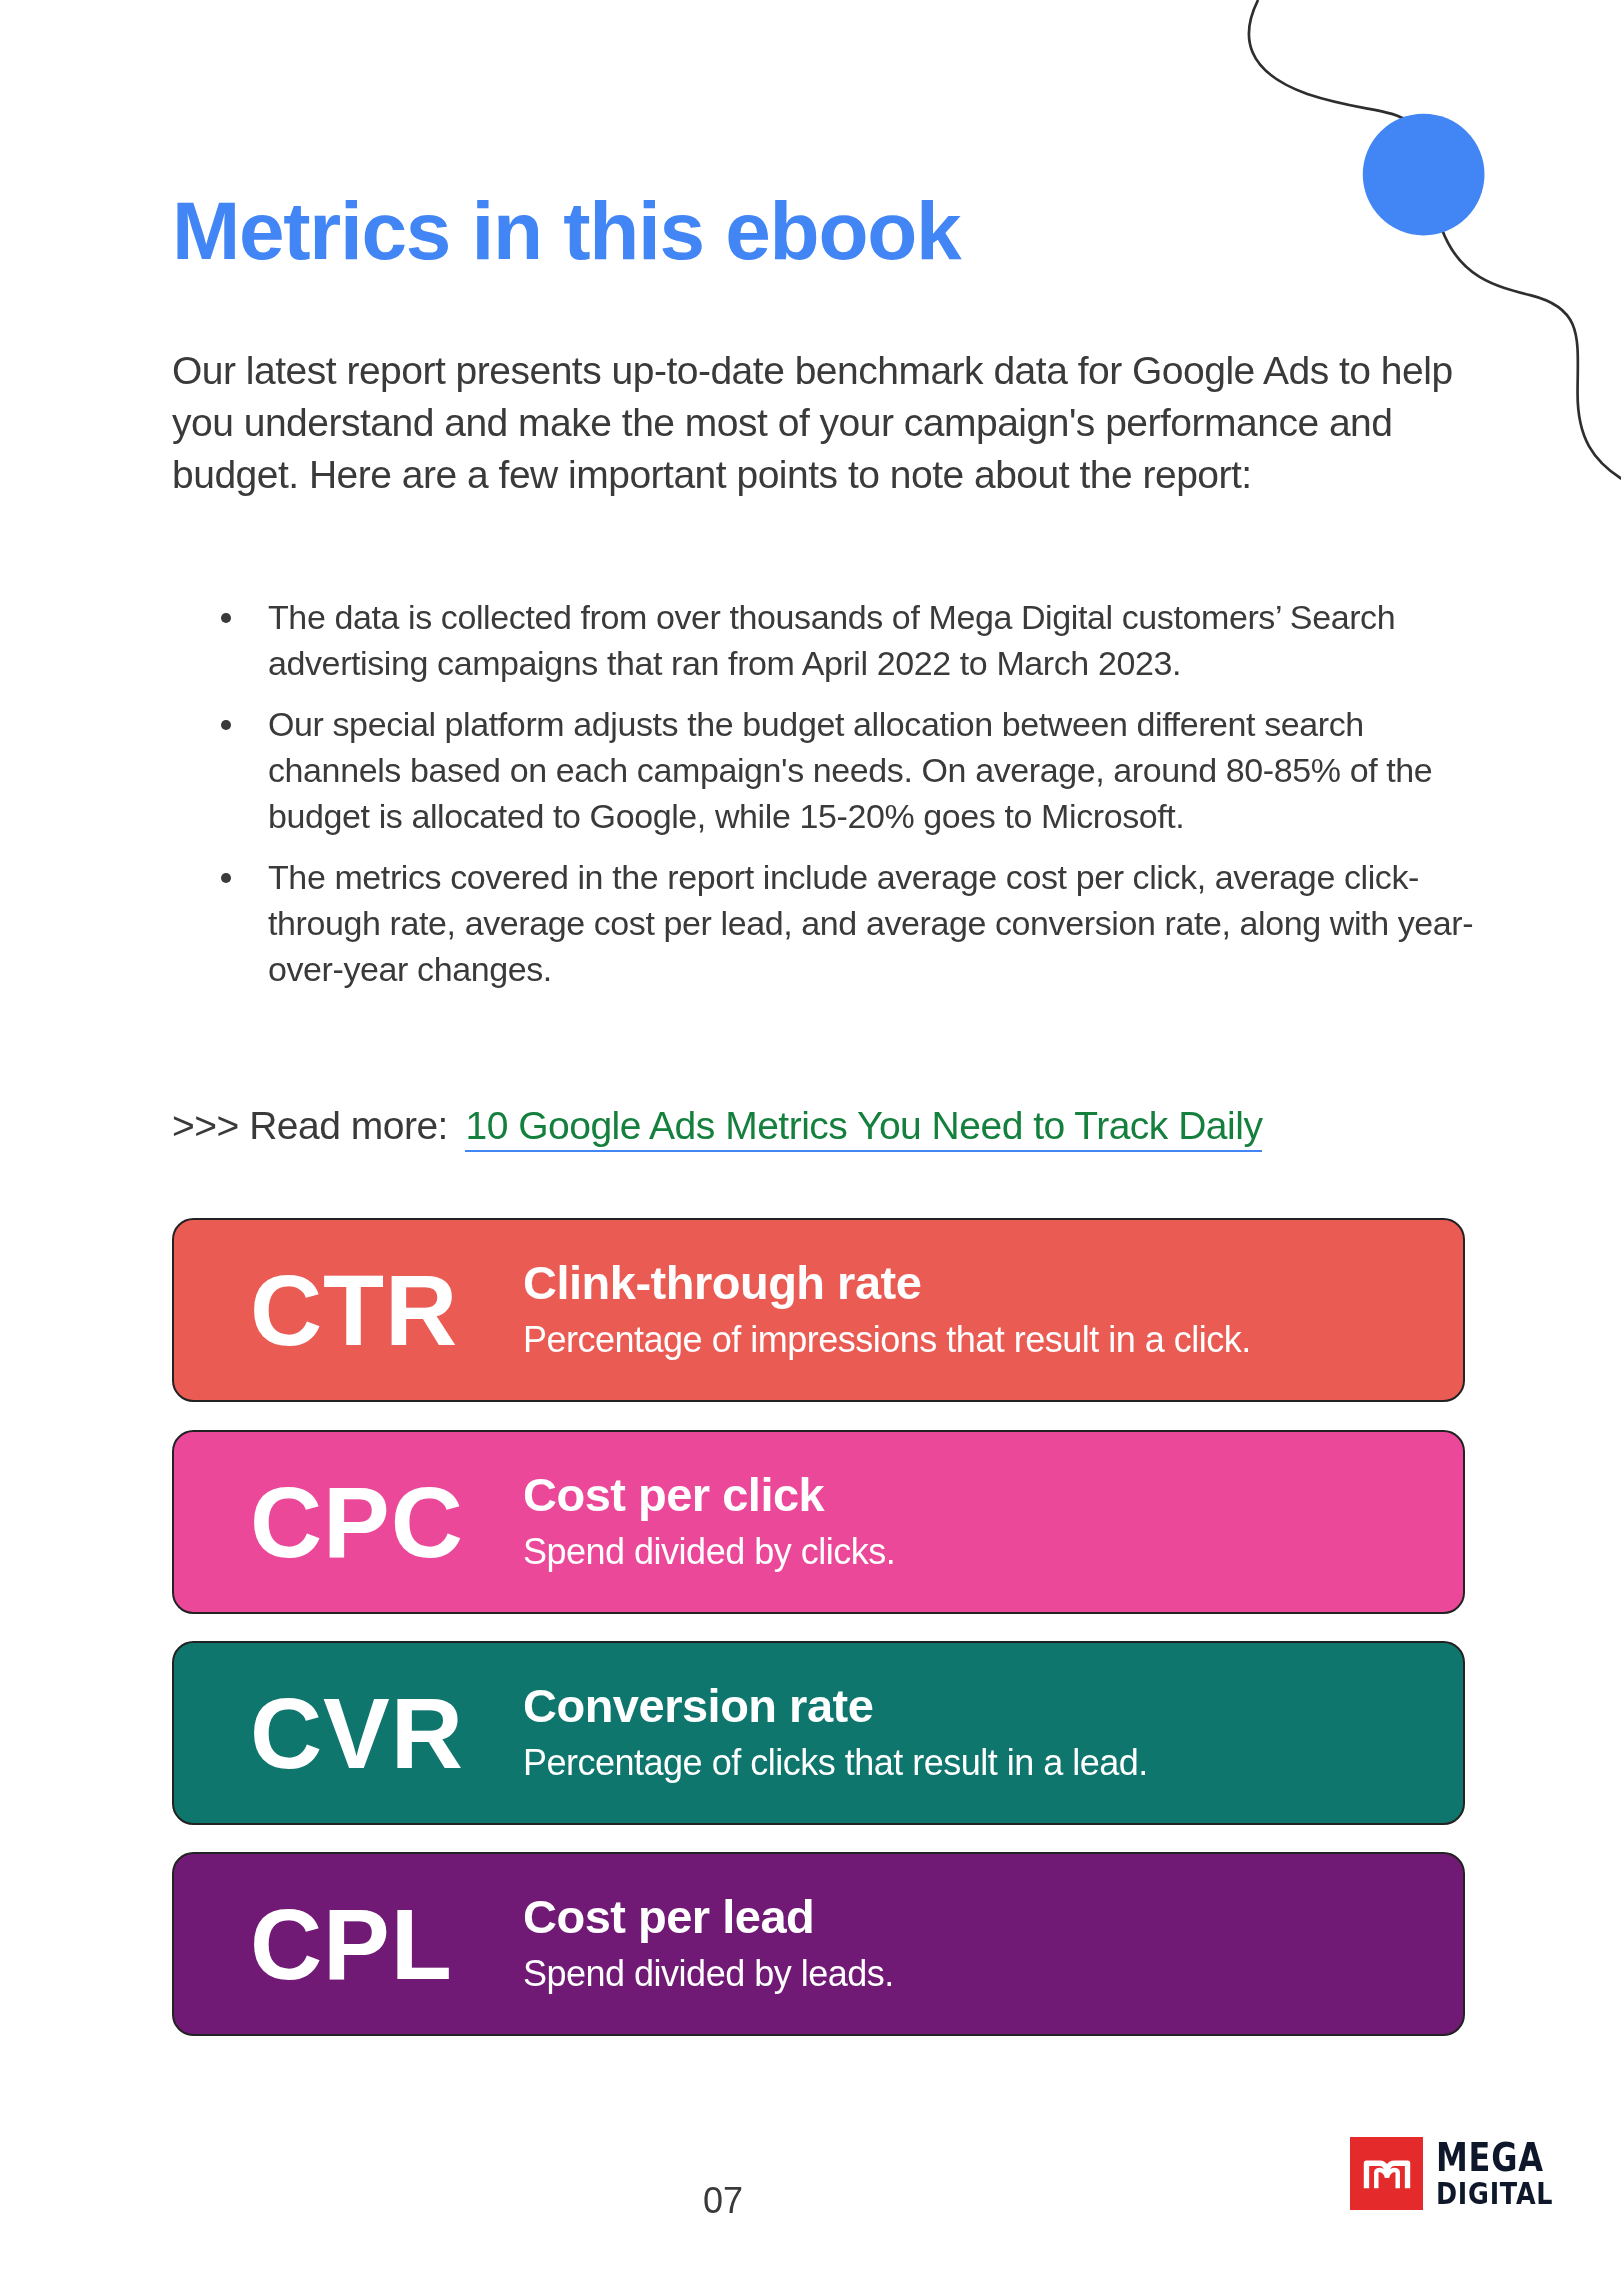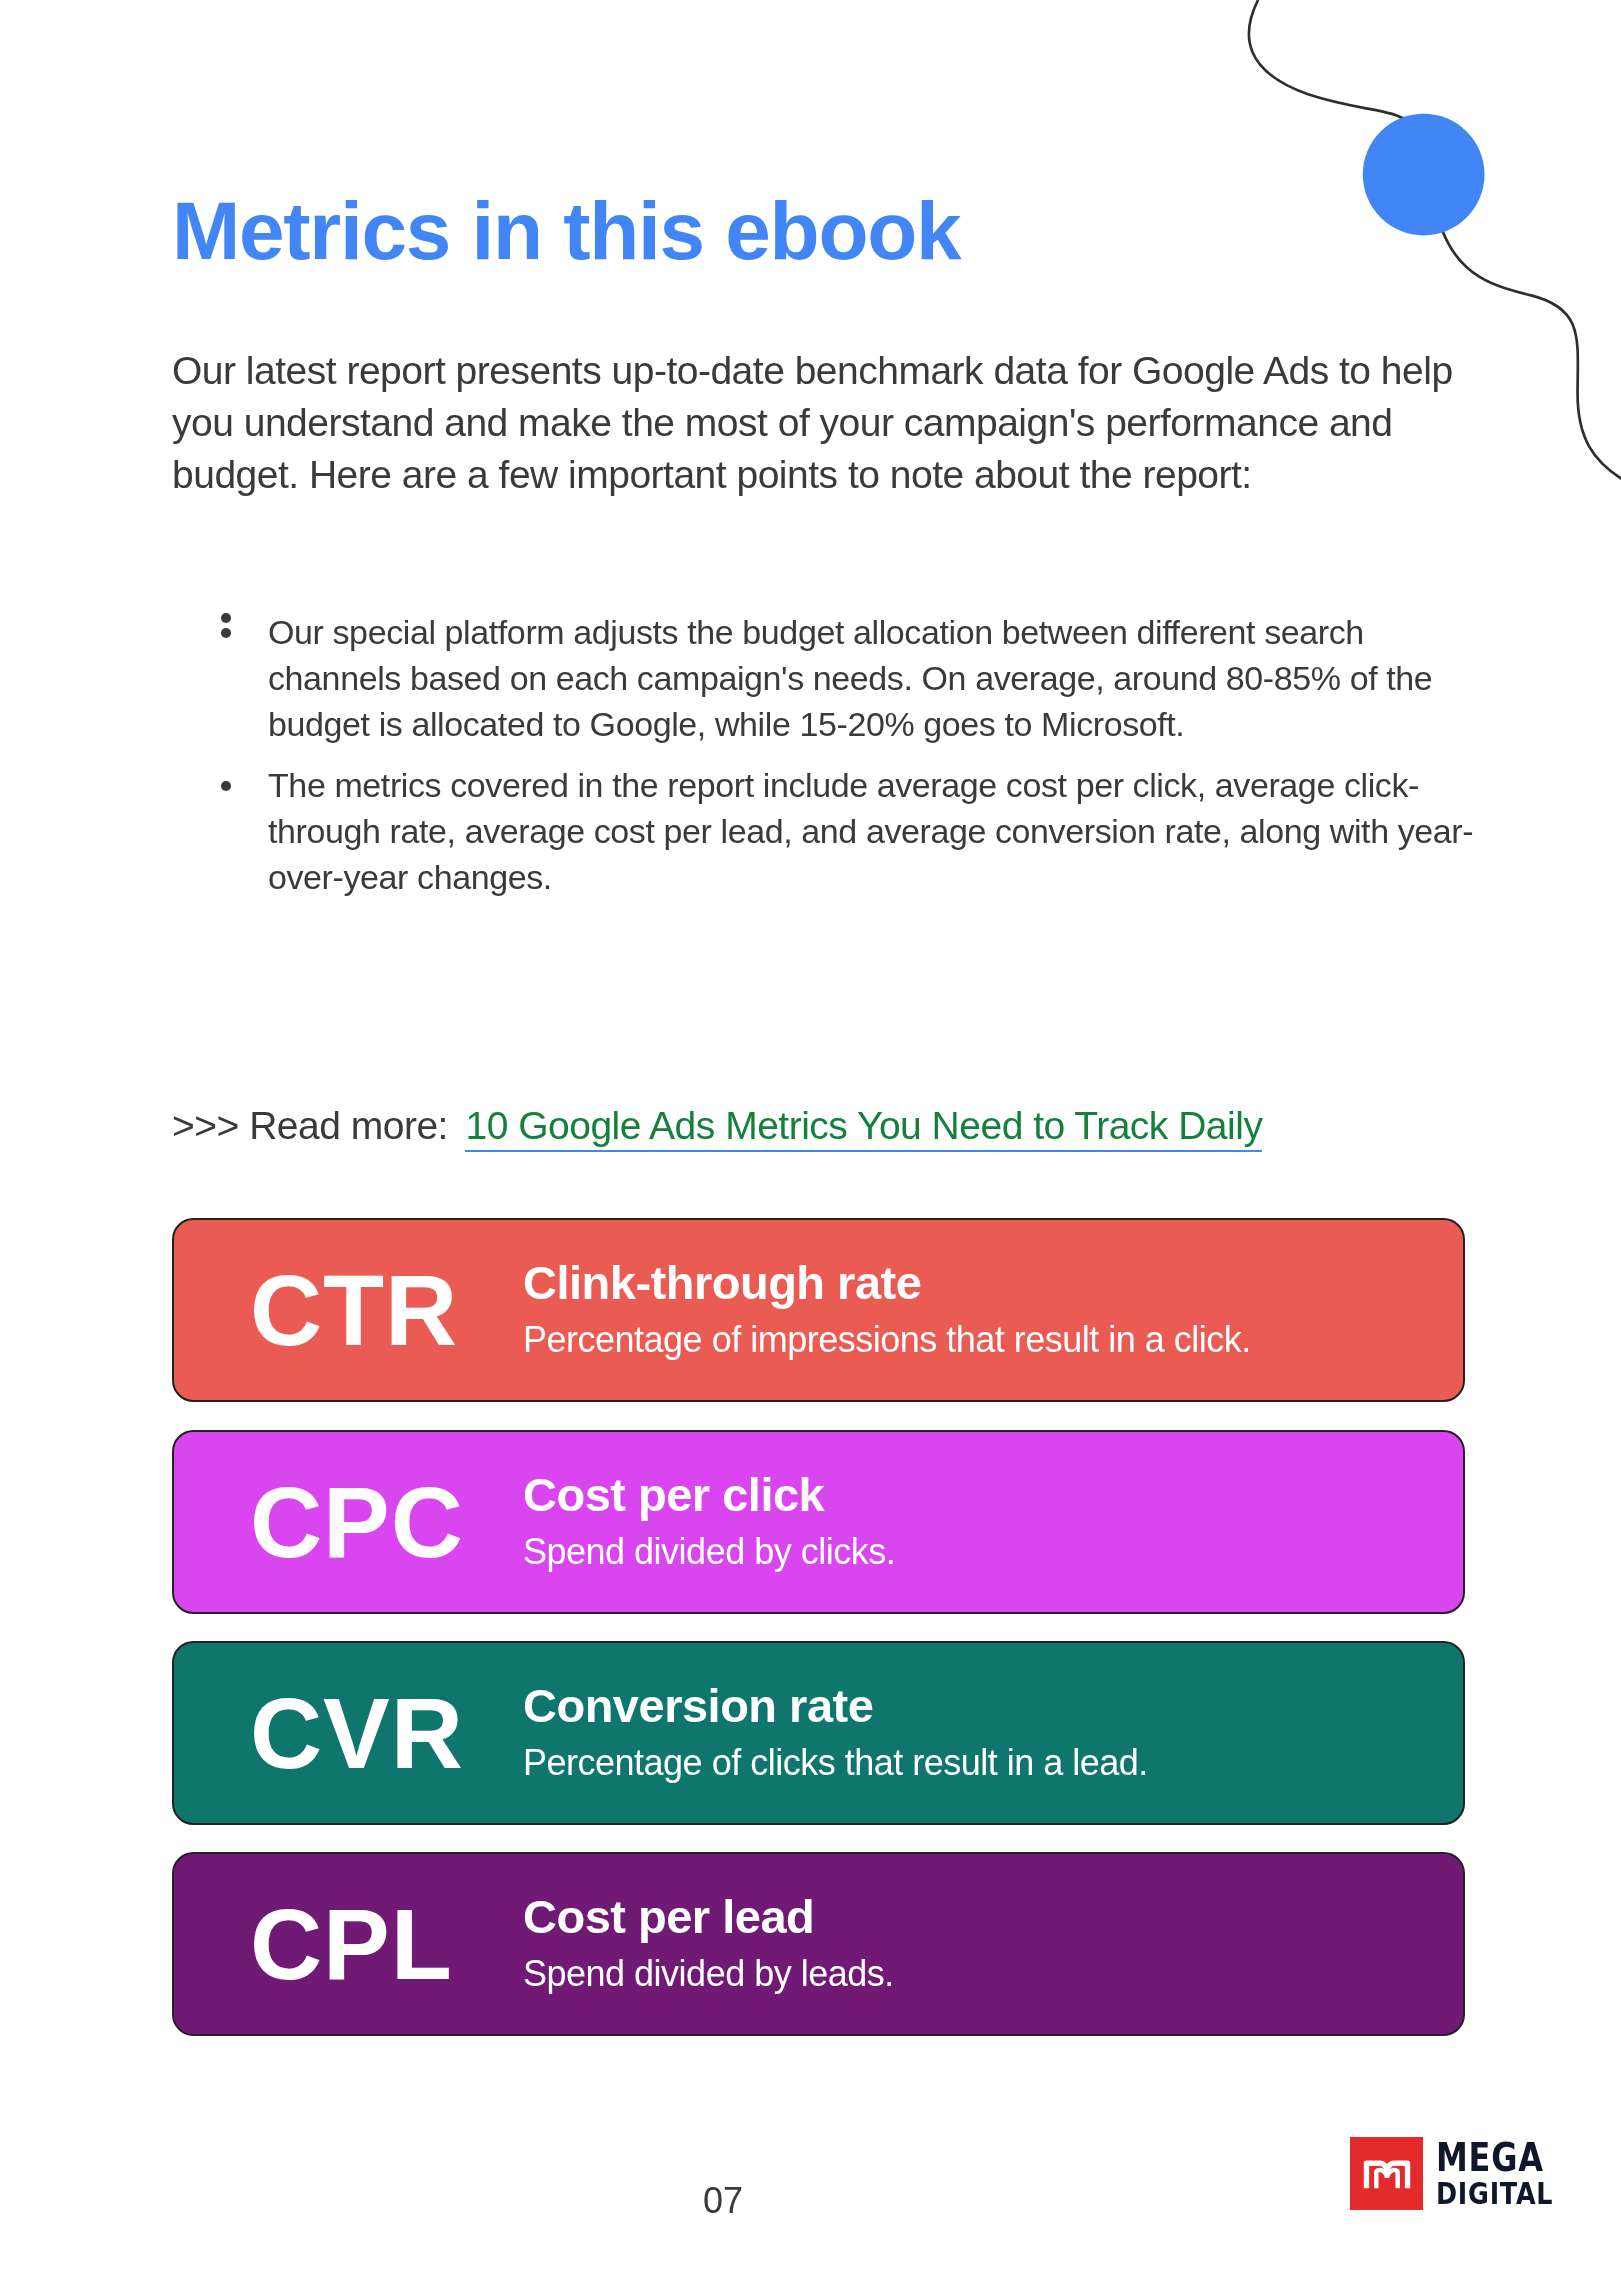--- a/index.html
+++ b/index.html
@@ -164,20 +164,21 @@
   <circle cx="1590" cy="195" r="68" fill="#4285F4"></circle>
 </svg>
 
 <h1 class="page-title">Metrics in this ebook</h1>
 
 <p class="intro">Our latest report presents up-to-date benchmark data for Google Ads to help you understand and make the most of your campaign's performance and budget. Here are a few important points to note about the report:</p>
 
 <ul class="bullets">
   <li class="bullet">
     <span class="dot"></span>
+    <span>The data is collected from over thousands of Mega Digital customers’ Search advertising campaigns that ran from April 2022 to March 2023.</span>
   </li>
   <li class="bullet">
     <span class="dot"></span>
     <span>Our special platform adjusts the budget allocation between different search channels based on each campaign's needs. On average, around 80-85% of the budget is allocated to Google, while 15-20% goes to Microsoft.</span>
   </li>
   <li class="bullet">
     <span class="dot"></span>
     <span>The metrics covered in the report include average cost per click, average click-through rate, average cost per lead, and average conversion rate, along with year-over-year changes.</span>
   </li>
 </ul>
@@ -188,21 +189,21 @@
 </div>
 
 <div class="card" style="top:1218px; background:#EA5B54;">
   <div class="abbr">CTR</div>
   <div class="text">
     <div class="name">Clink-through rate</div>
     <div class="desc">Percentage of impressions that result in a click.</div>
   </div>
 </div>
 
-<div class="card" style="top:1430px; background:#d946ef;">
+<div class="card" style="top:1430px; background:#ec4899;">
   <div class="abbr">CPC</div>
   <div class="text">
     <div class="name">Cost per click</div>
     <div class="desc">Spend divided by clicks.</div>
   </div>
 </div>
 
 <div class="card" style="top:1641px; background:#0f766e;">
   <div class="abbr">CVR</div>
   <div class="text">

